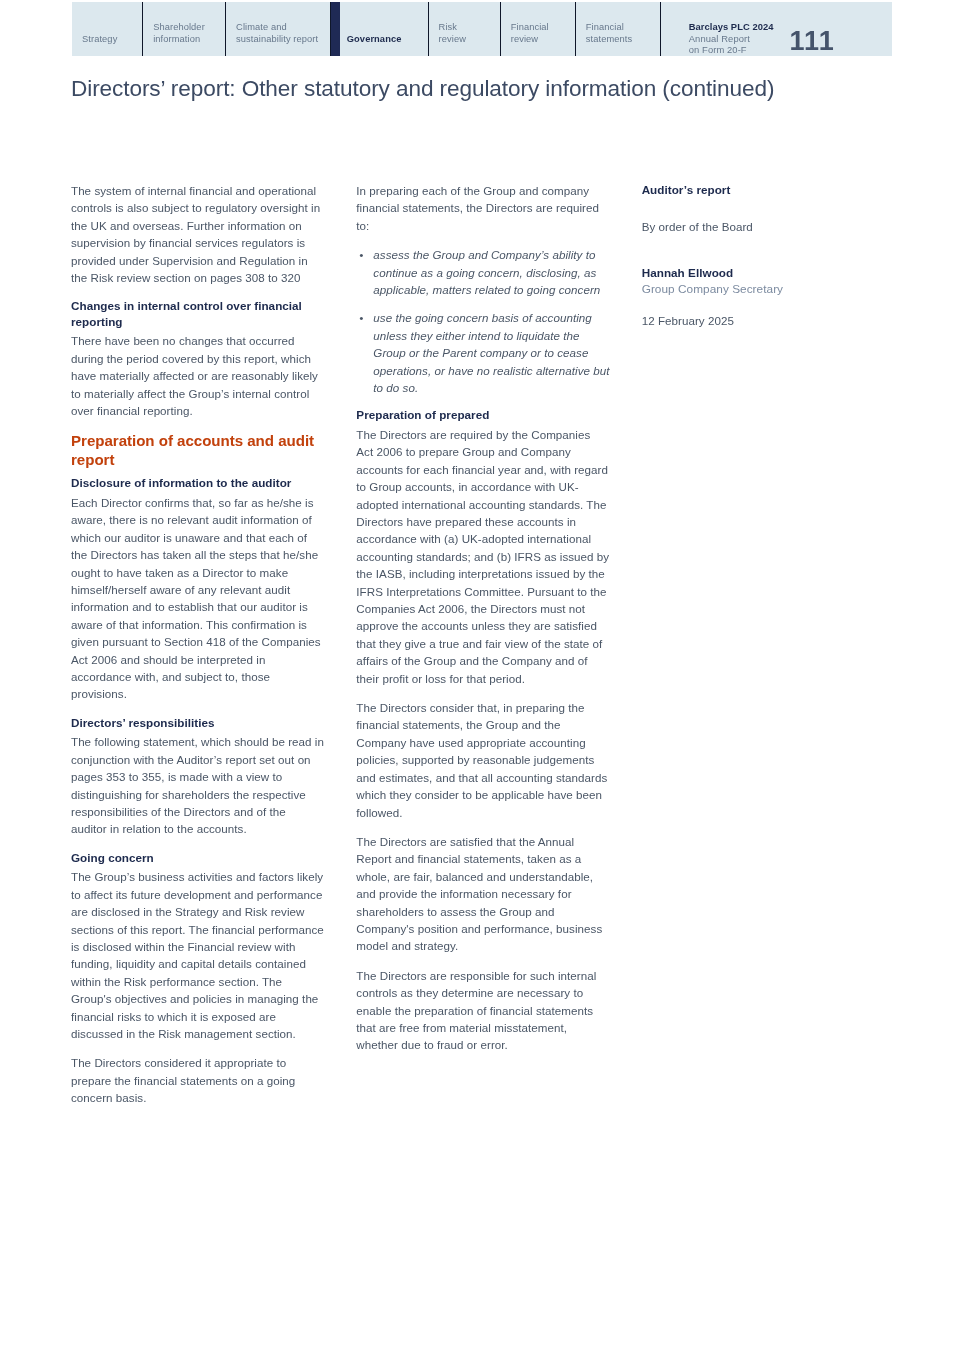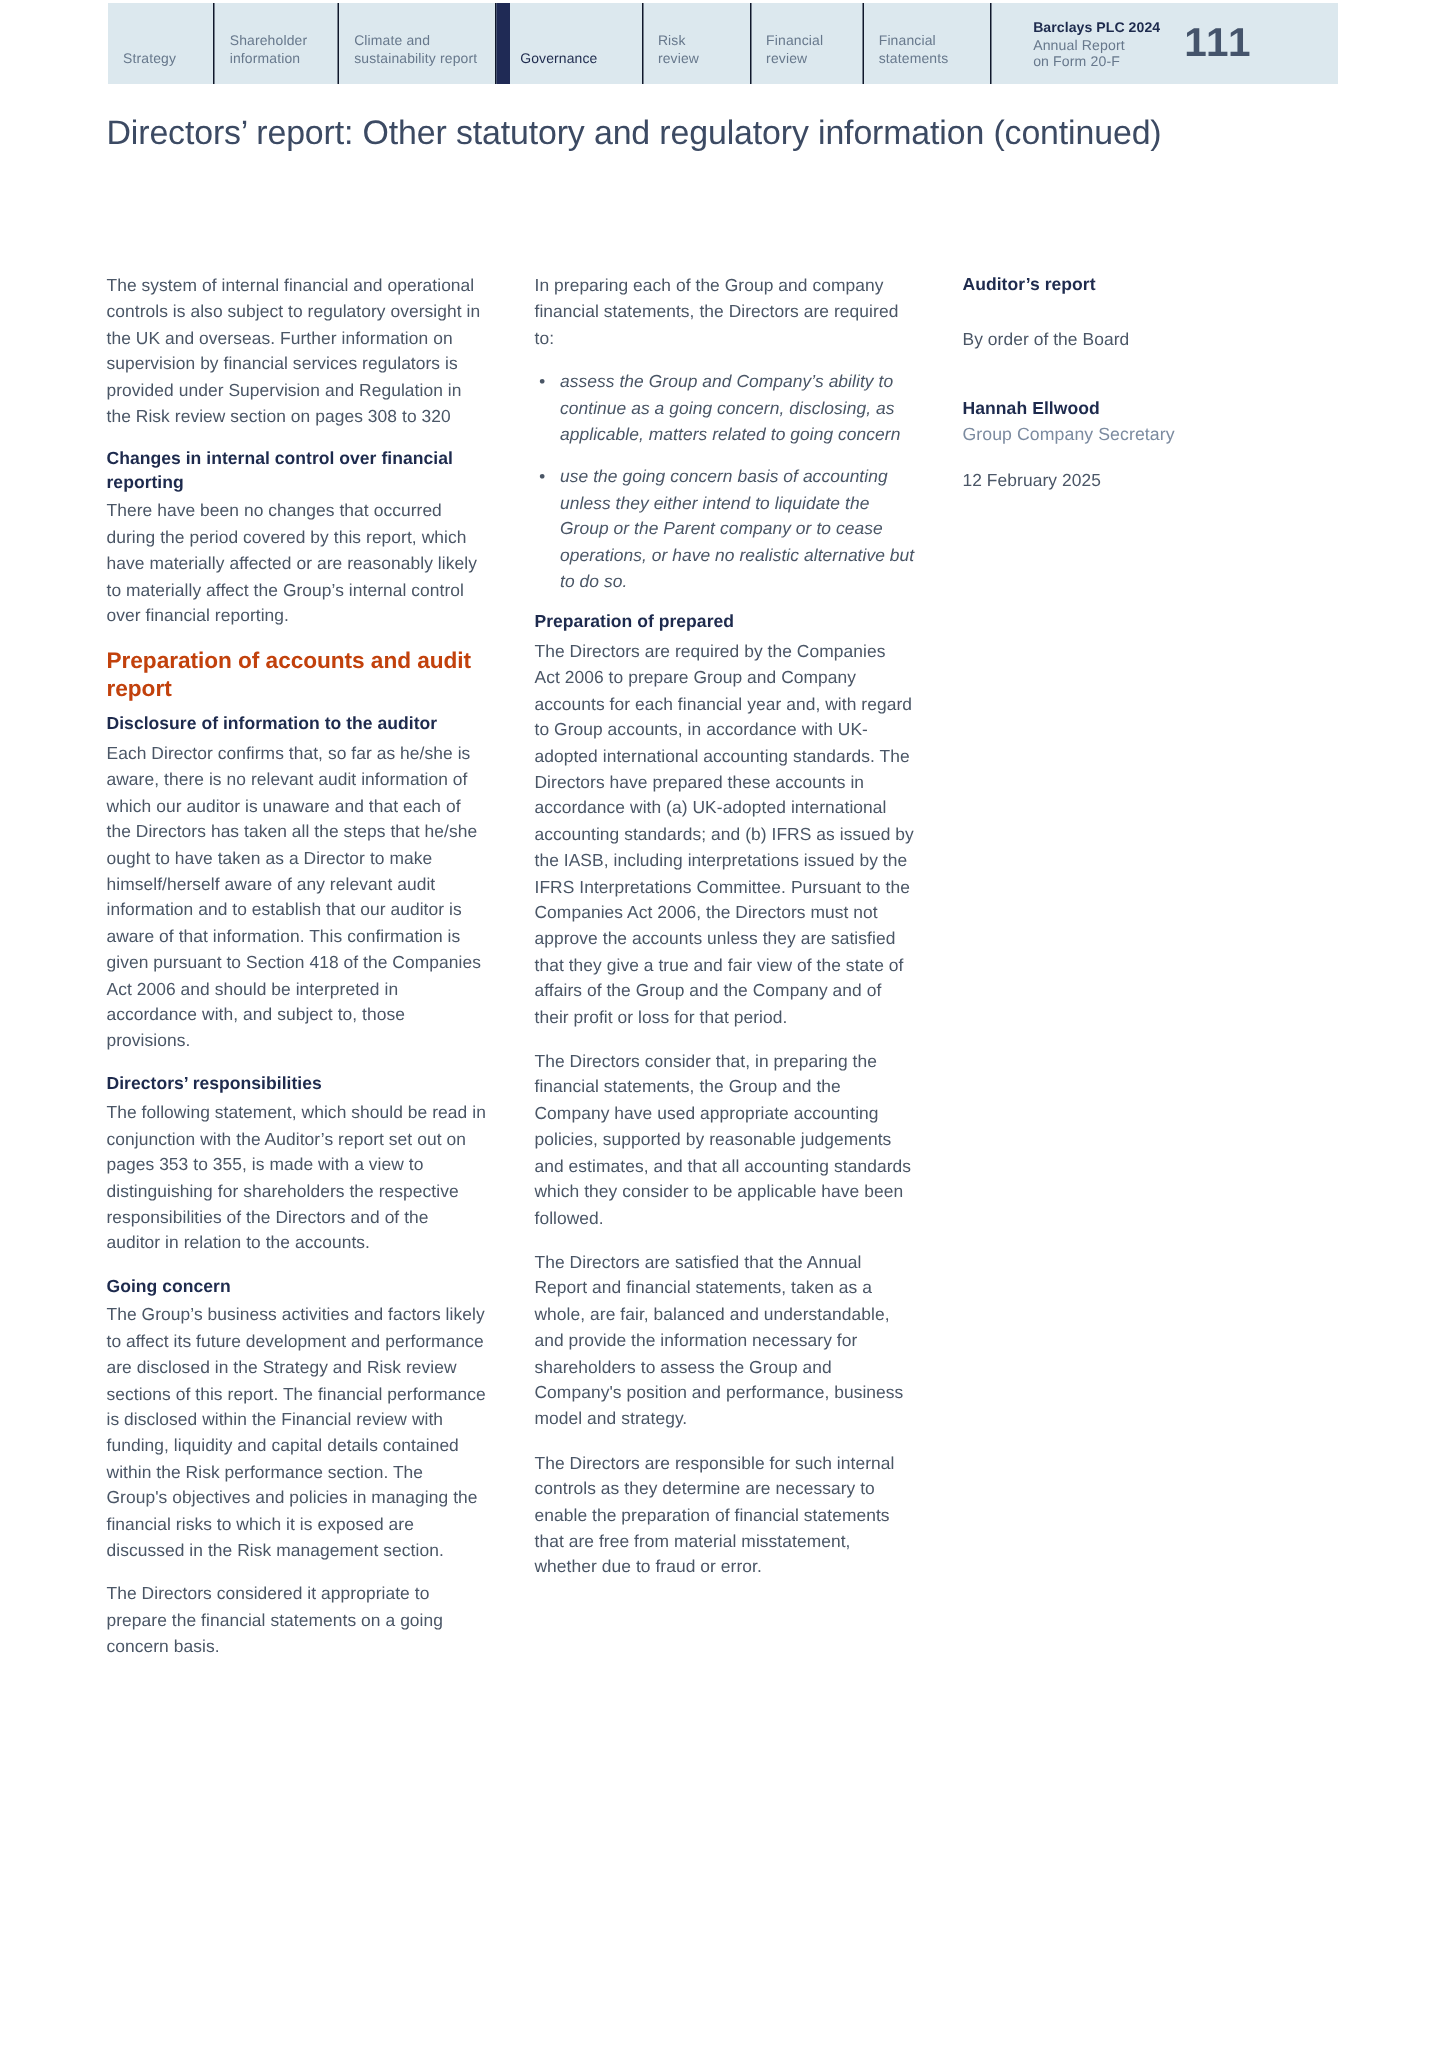--- a/index.html
+++ b/index.html
@@ -44,21 +44,21 @@
     box-sizing: border-box;
     border-right: 1px solid #0f172a;
     font-size: 9.3px;
     line-height: 11.4px;
     letter-spacing: 0.01em;
     color: #67788c;
     white-space: pre-line;
   }
   .nav-tab.active {
     color: #1d2a4d;
-    font-weight: normal;
+    font-weight: bold;
     padding-left: 16px;
   }
   .nav-tab.active::before {
     content: "";
     position: absolute;
     left: 0;
     top: 0;
     bottom: 0;
     width: 9px;
     background: #1f2a55;
@@ -70,21 +70,21 @@
   .nav-tab-risk            { width: 73px; }
   .nav-tab-finreview       { width: 76px; }
   .nav-tab-finstatements   { width: 86px; }
   .nav-spacer {
     flex: 1 1 auto;
     border-right: none;
   }
 
   .nav-report {
     display: flex;
-    align-items: flex-start;
+    align-items: flex-end;
     padding: 9px 8px 0 18px;
     box-sizing: border-box;
     width: 224px;
   }
   .report-lines {
     font-size: 9.4px;
     line-height: 11.7px;
     color: #67788c;
     letter-spacing: 0.01em;
     padding-top: 1px;

